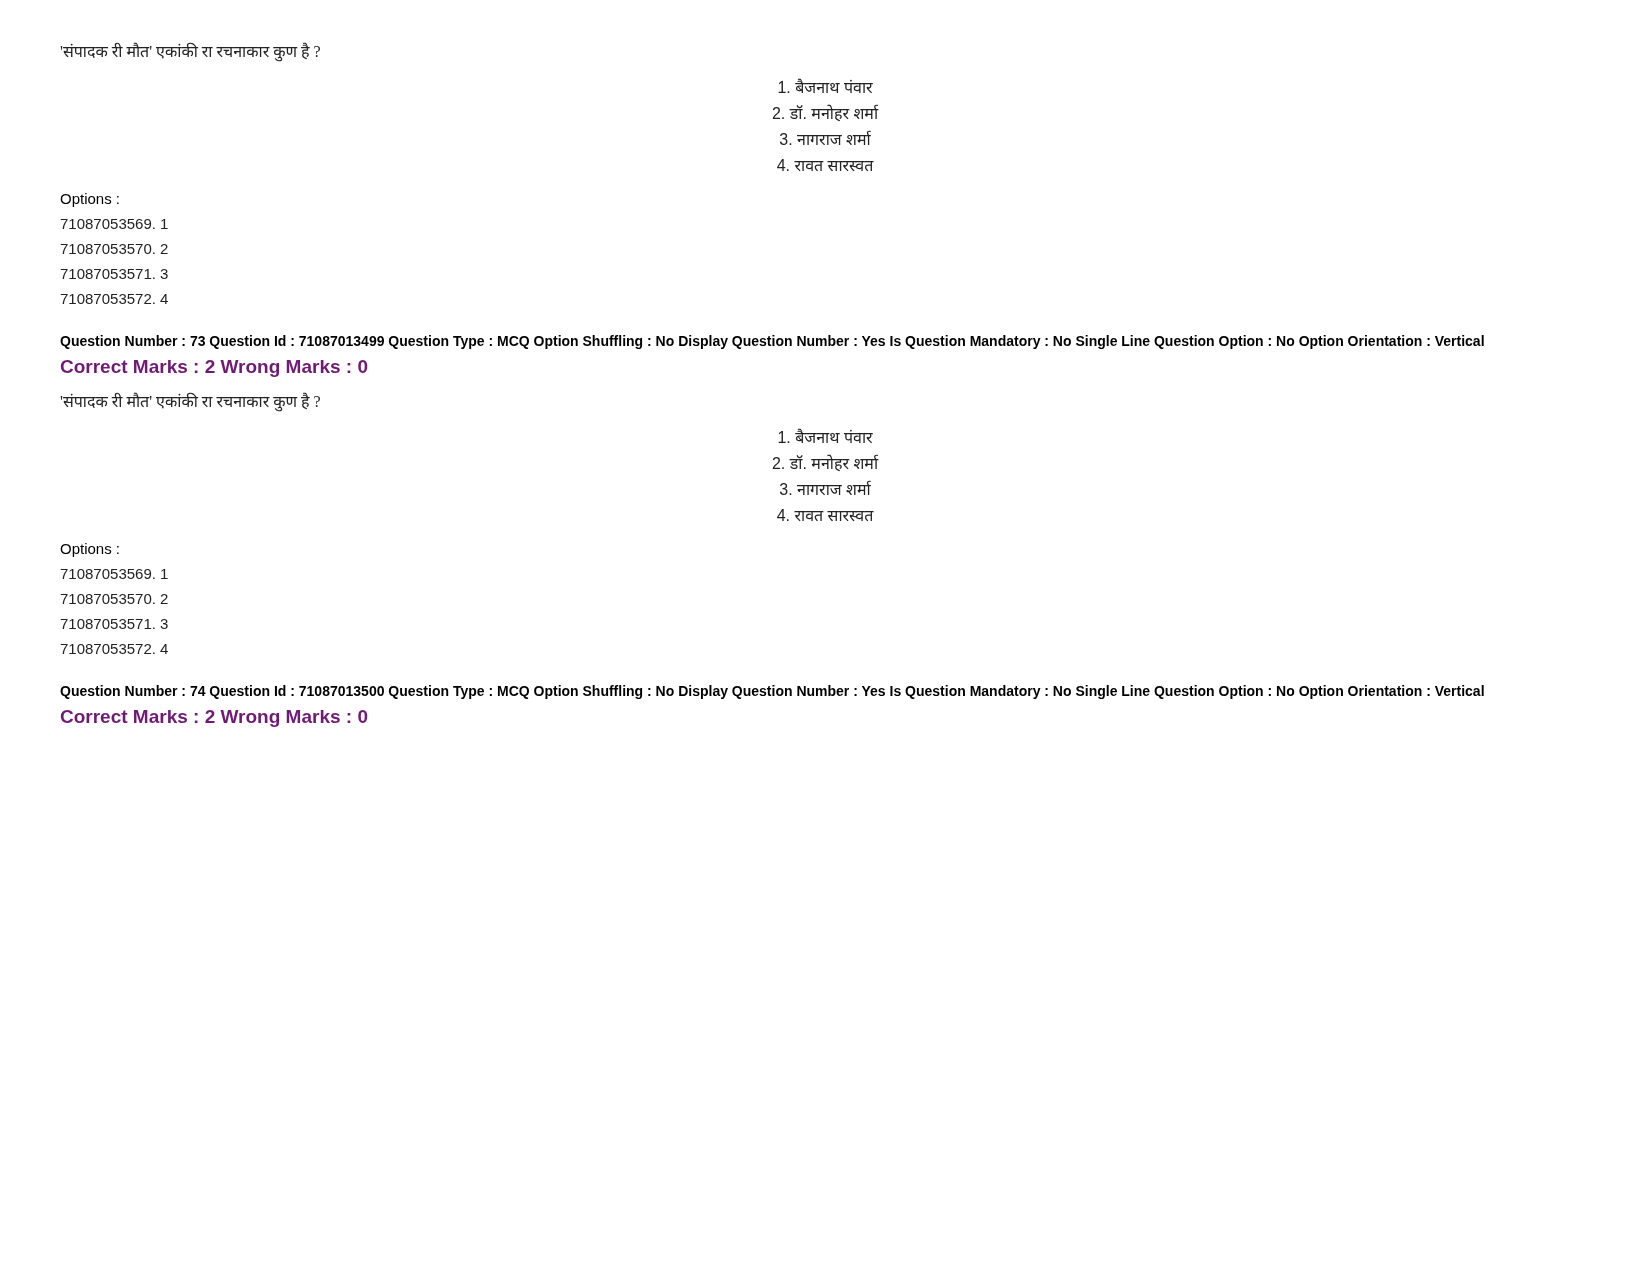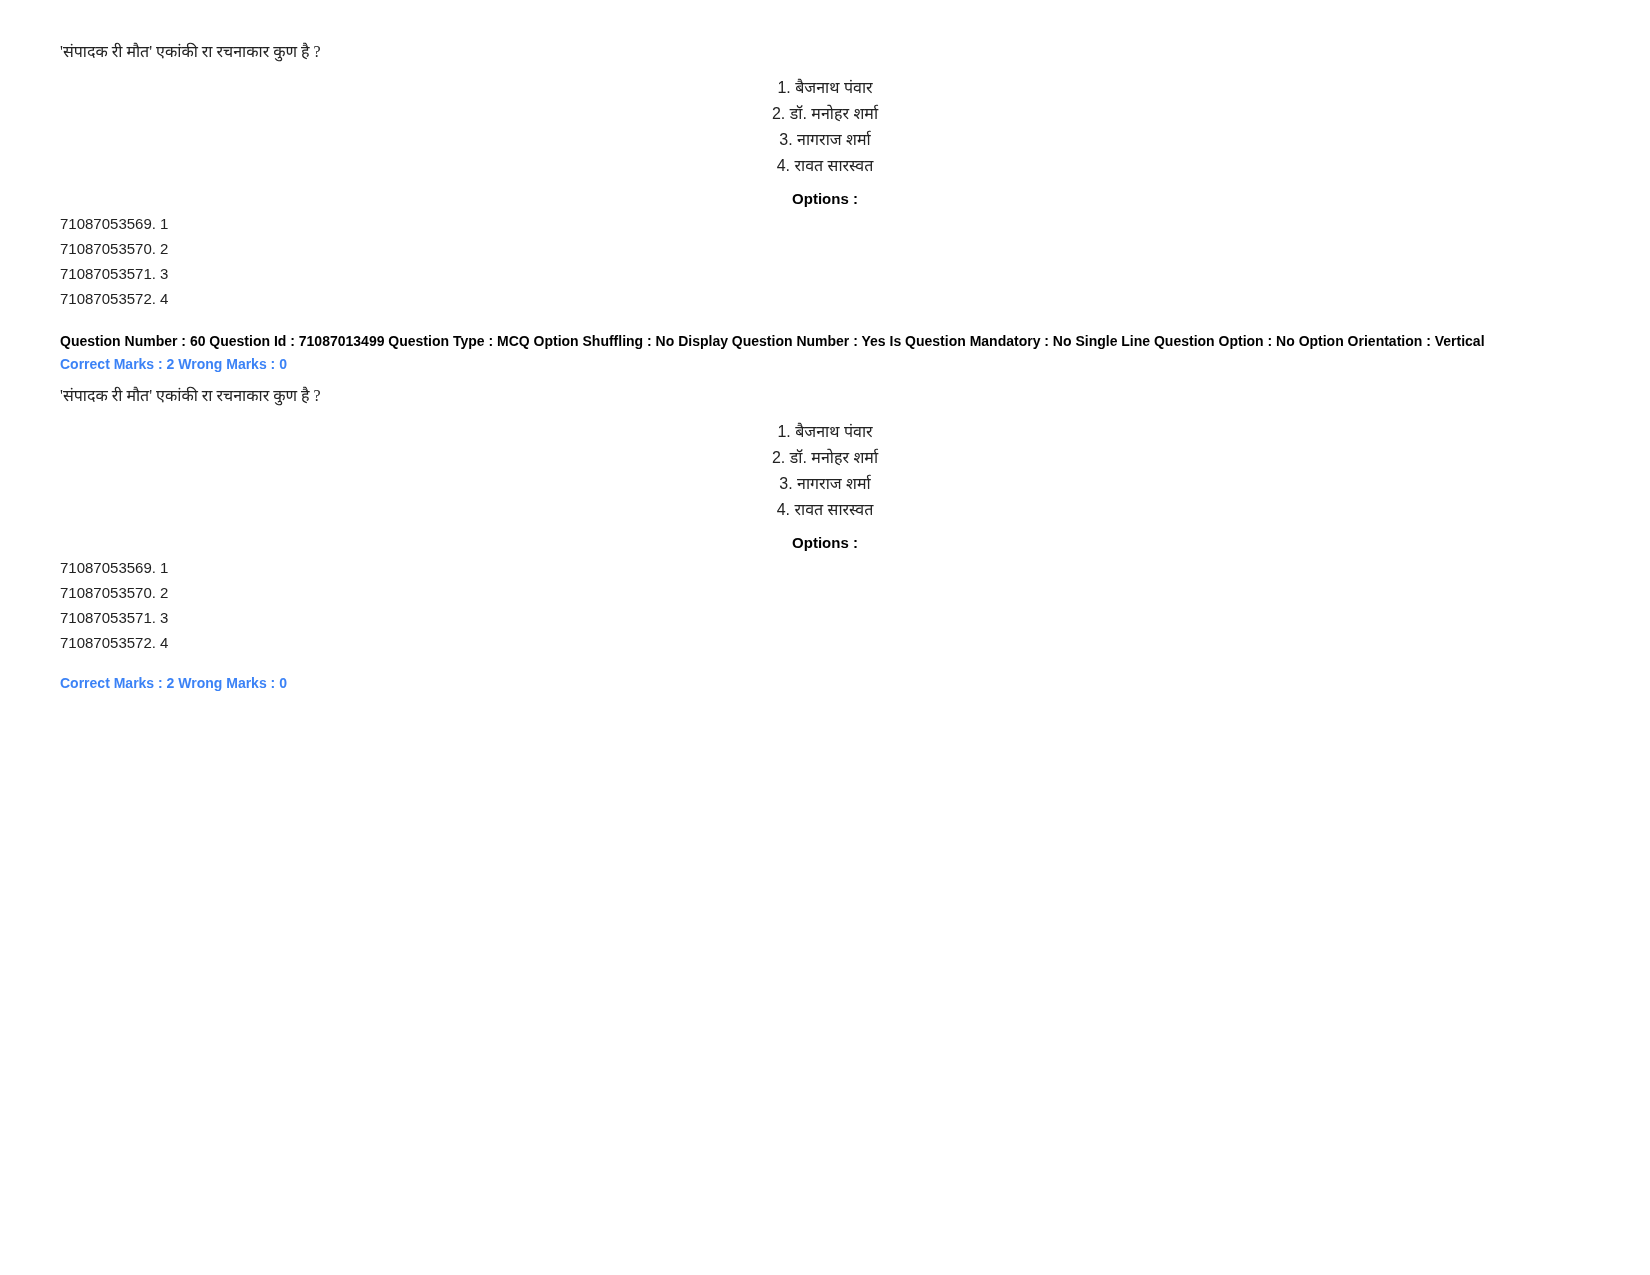--- a/index.html
+++ b/index.html
@@ -27,46 +27,45 @@
       margin-bottom: 14px;
       text-align: center;
     }
     .options-list li {
       font-size: 16px;
       color: #222;
       margin-bottom: 4px;
       font-family: Arial, sans-serif;
     }
     .options-label {
-      font-weight: bold;
+      font-weight: normal;
       font-size: 15px;
       margin-bottom: 6px;
-      text-align: center;
     }
     .options-ids {
       list-style: none;
       margin-bottom: 24px;
     }
     .options-ids li {
       font-size: 15px;
       color: #222;
       margin-bottom: 2px;
       margin-top: 8px;
     }
     .question-meta {
       font-weight: bold;
       font-size: 14px;
       color: #000;
       margin-bottom: 4px;
       line-height: 1.5;
     }
     .correct-marks {
       font-weight: bold;
-      font-size: 14px;
-      color: #3b82f6;
+      font-size: 19px;
+      color: #701a75;
       margin-bottom: 12px;
     }
     .section {
       margin-bottom: 10px;
     }
     .divider {
       margin-bottom: 20px;
     }
   </style>
 </head>
@@ -83,33 +82,34 @@
   <div class="options-label">Options :</div>
   <ul class="options-ids">
     <li>71087053569. 1</li>
     <li>71087053570. 2</li>
     <li>71087053571. 3</li>
     <li>71087053572. 4</li>
   </ul>
 </div>
 
 <div class="section divider">
-  <div class="question-meta">Question Number : 60 Question Id : 71087013499 Question Type : MCQ Option Shuffling : No Display Question Number : Yes Is Question Mandatory : No Single Line Question Option : No Option Orientation : Vertical</div>
+  <div class="question-meta">Question Number : 73 Question Id : 71087013499 Question Type : MCQ Option Shuffling : No Display Question Number : Yes Is Question Mandatory : No Single Line Question Option : No Option Orientation : Vertical</div>
   <div class="correct-marks">Correct Marks : 2 Wrong Marks : 0</div>
   <div class="question-text">'संपादक री मौत' एकांकी रा रचनाकार कुण है ?</div>
   <ul class="options-list">
     <li>1. बैजनाथ पंवार</li>
     <li>2. डॉ. मनोहर शर्मा</li>
     <li>3. नागराज शर्मा</li>
     <li>4. रावत सारस्वत</li>
   </ul>
   <div class="options-label">Options :</div>
   <ul class="options-ids">
     <li>71087053569. 1</li>
     <li>71087053570. 2</li>
     <li>71087053571. 3</li>
     <li>71087053572. 4</li>
   </ul>
 </div>
 
 <div class="section">
+  <div class="question-meta">Question Number : 74 Question Id : 71087013500 Question Type : MCQ Option Shuffling : No Display Question Number : Yes Is Question Mandatory : No Single Line Question Option : No Option Orientation : Vertical</div>
   <div class="correct-marks">Correct Marks : 2 Wrong Marks : 0</div>
 </div>
 
 </body></html>

